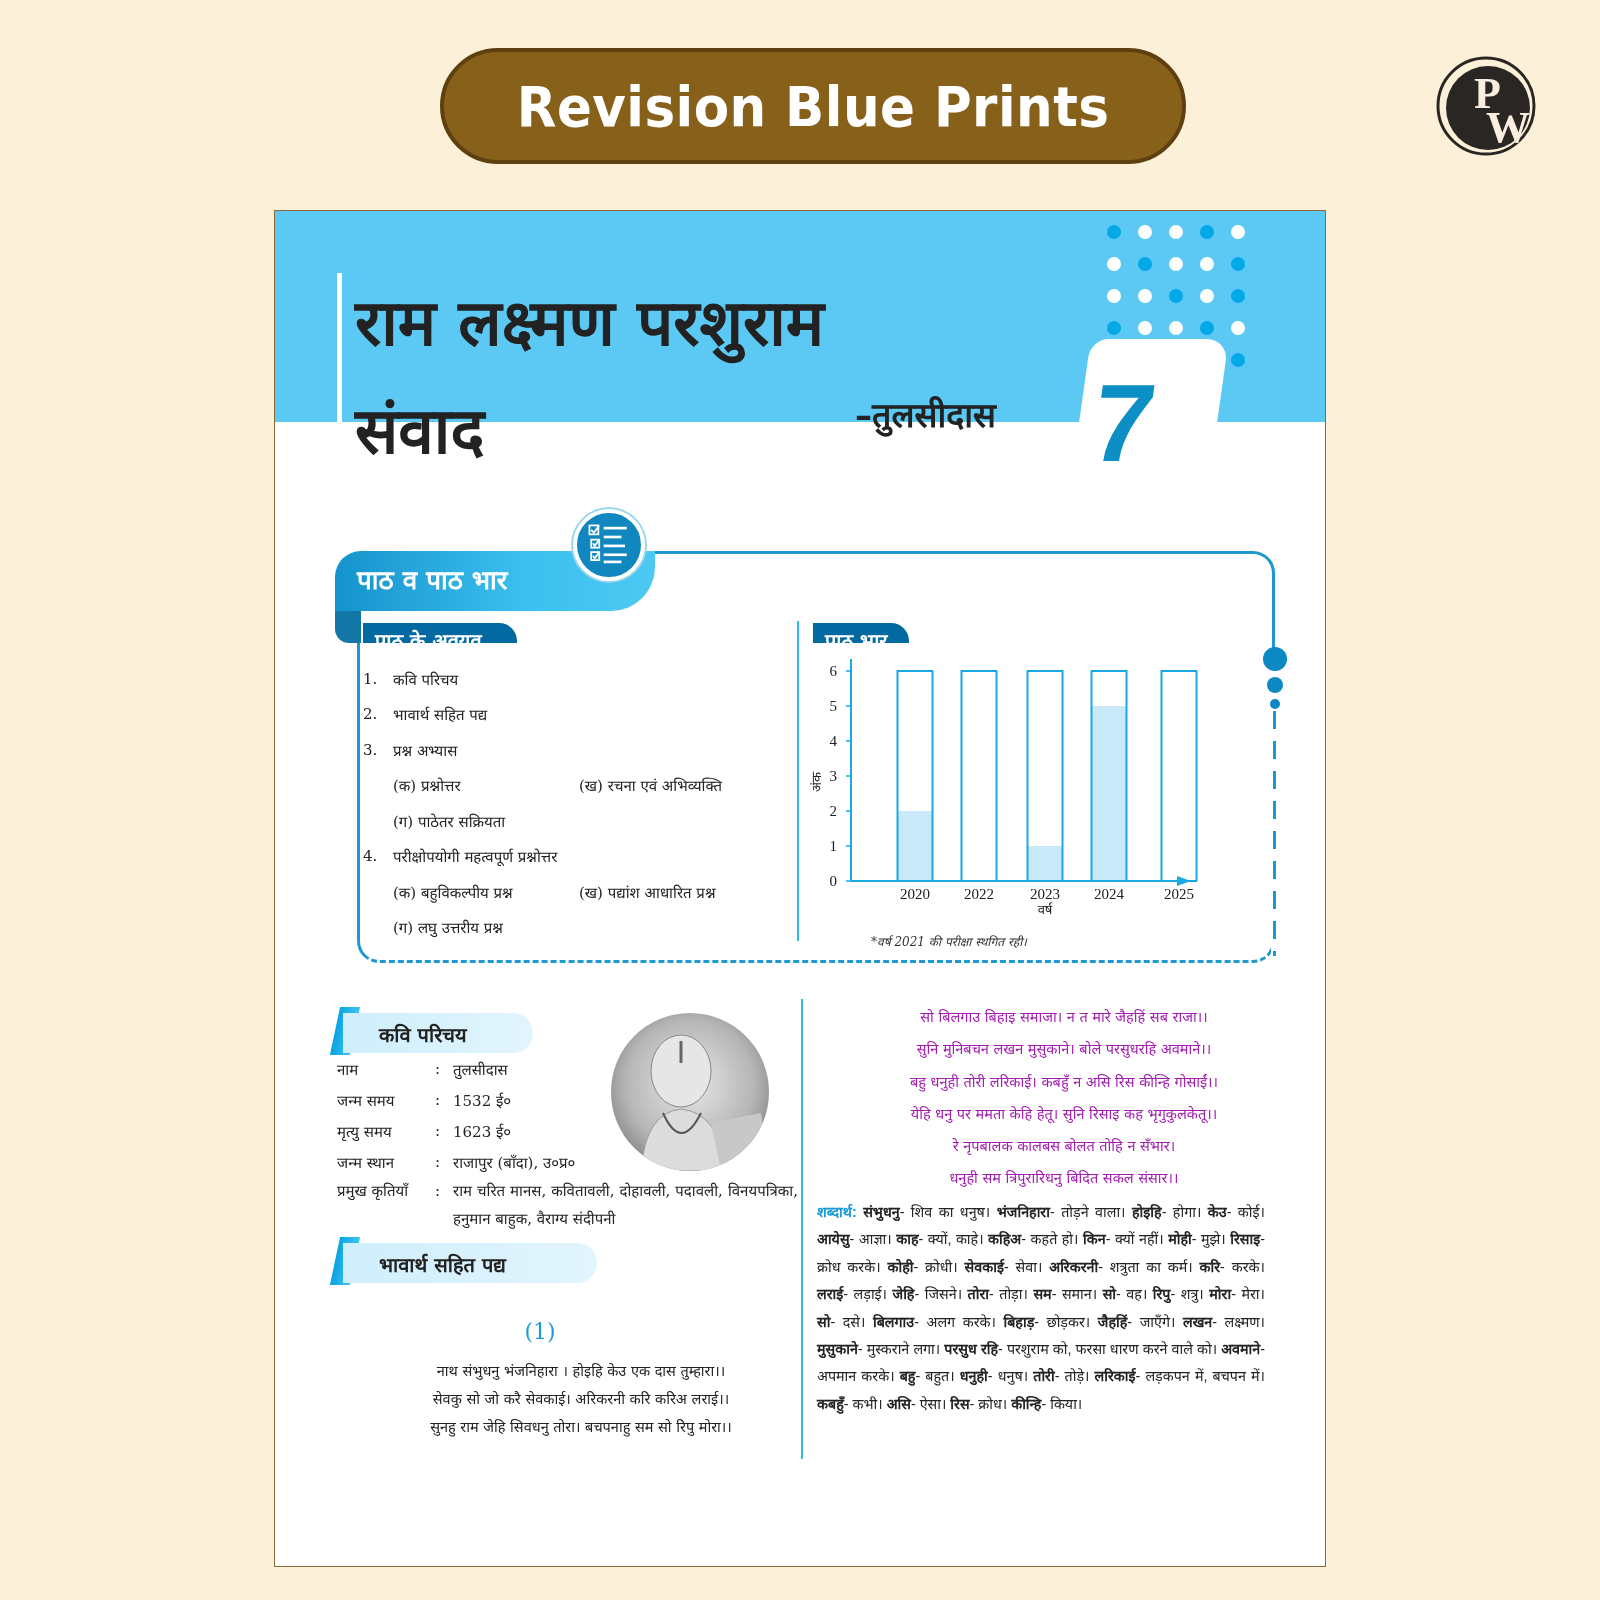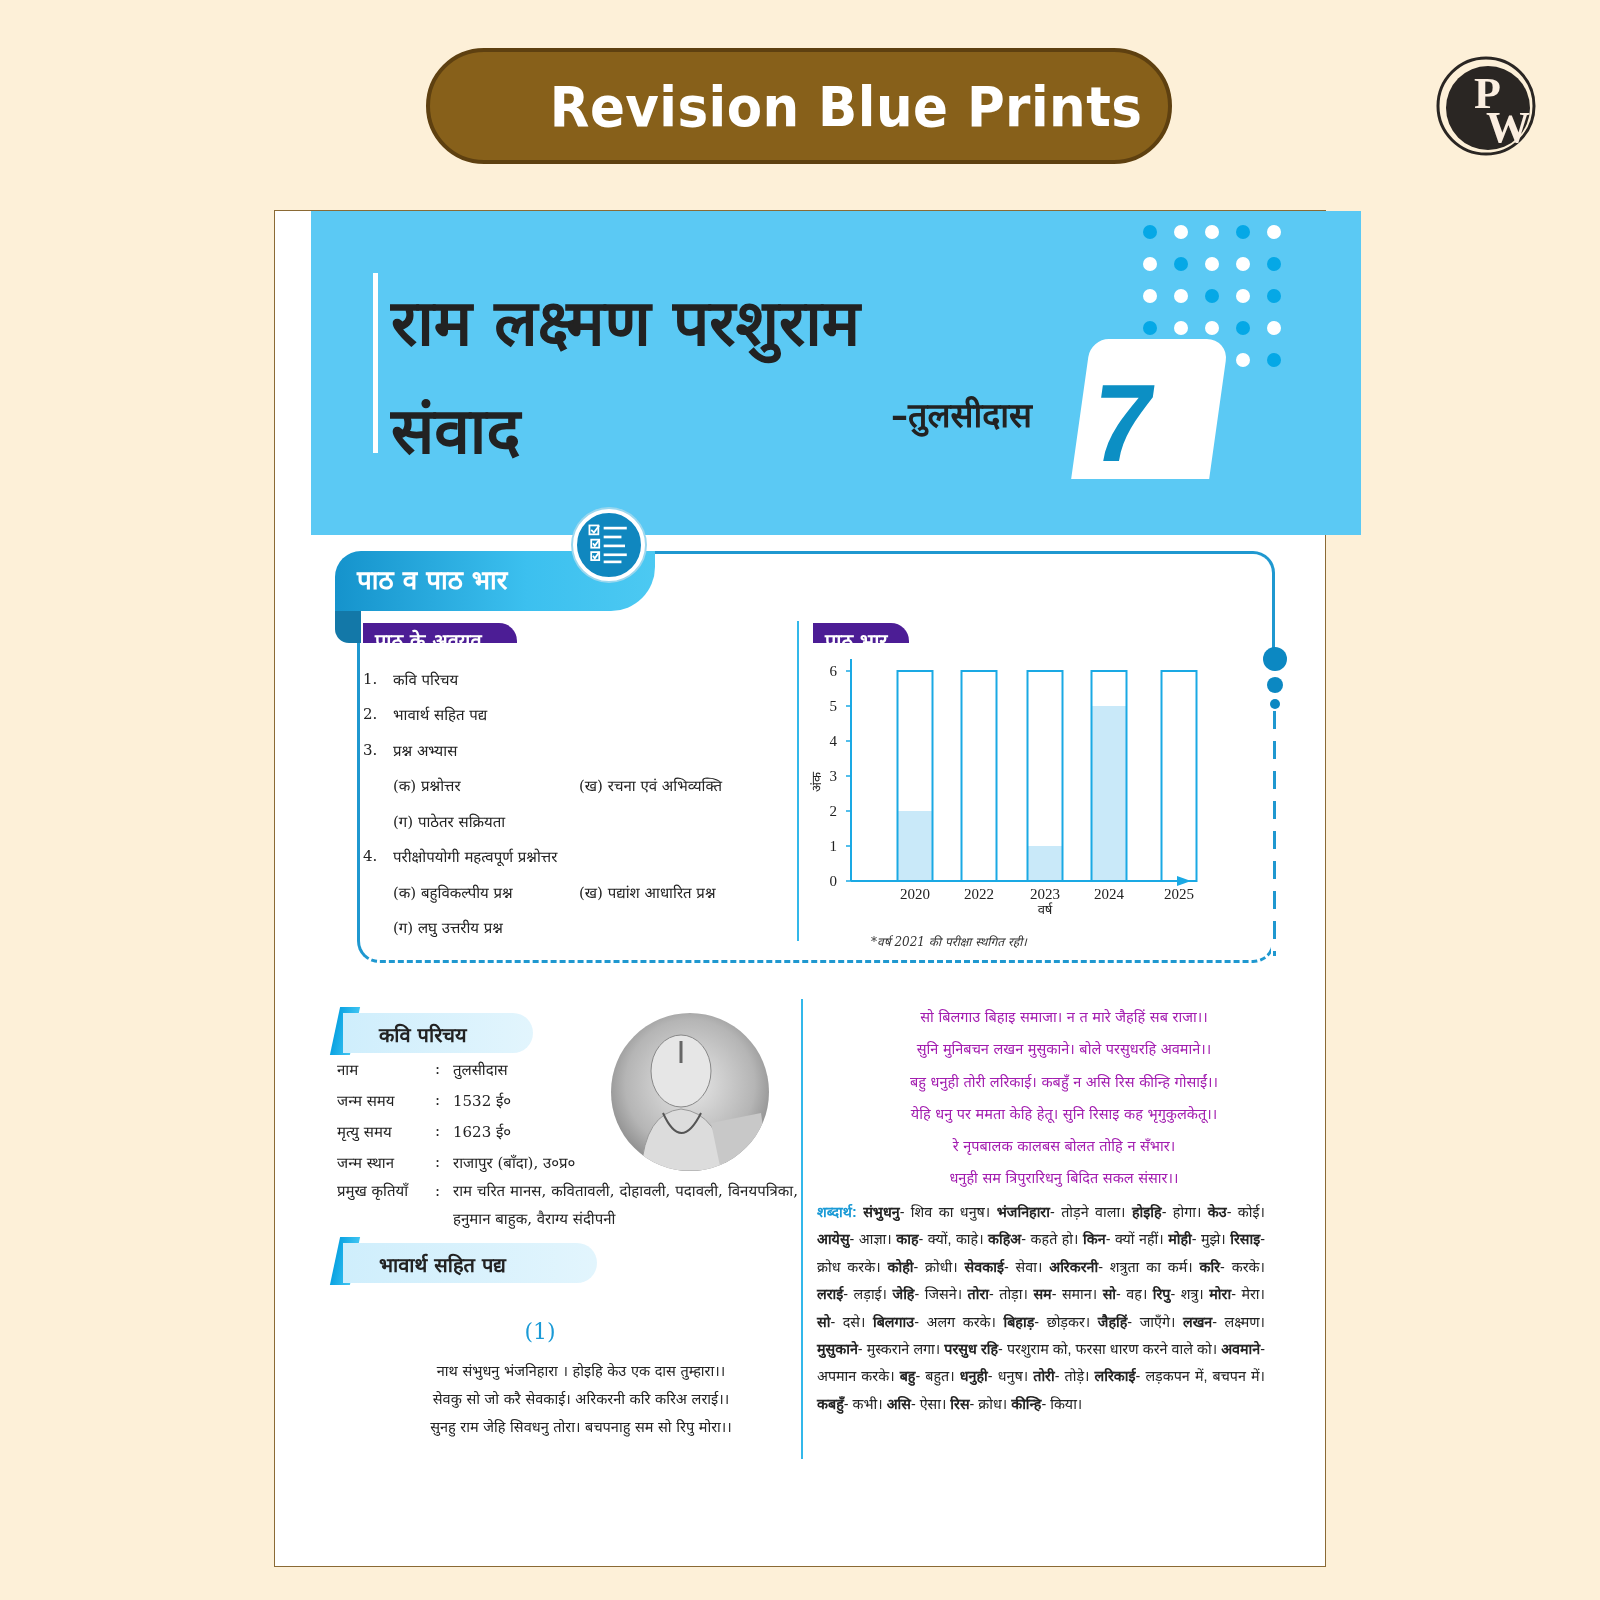--- a/index.html
+++ b/index.html
@@ -5,26 +5,26 @@
   * { box-sizing: border-box; margin: 0; padding: 0; }
   body {
     width: 1600px; height: 1600px;
     background: #fdf0d8;
     font-family: "DejaVu Sans", sans-serif;
     position: relative;
     overflow: hidden;
     color: #222;
   }
   .banner {
-    position: absolute; left: 426px; top: 48px;
+    position: absolute; left: 440px; top: 48px;
     width: 746px; height: 116px;
     background: #87601a;
     border: 4px solid #5e4010;
     border-radius: 58px;
-    display: flex; align-items: center; justify-content: flex-end;
+    display: flex; align-items: center; justify-content: center;
   }
   .banner span {
     color: #fff;
     font-family: "DejaVu Sans", sans-serif;
     font-weight: bold;
     font-size: 56px;
     letter-spacing: 0.5px;
     transform: scaleX(0.92);
   }
   .pw-logo {
@@ -33,23 +33,22 @@
   }
 
   .page {
     position: absolute; left: 274px; top: 210px;
     width: 1052px; height: 1357px;
     background: #fff;
     border: 1.5px solid #8a6a35;
   }
   .hero {
     position: absolute; left: 0; top: 0;
-    width: 100%; height: 324px;
+    width: 100%; height: 211px;
     background: #5bc9f4;
-    margin-left: 36px;
   }
   .hero-bar {
     position: absolute; left: 62px; top: 62px;
     width: 5px; height: 180px; background: #fff;
   }
   .hero-title {
     position: absolute; left: 80px; top: 58px;
     font-family: "DejaVu Sans", sans-serif;
     font-weight: bold;
     font-size: 64px;
@@ -115,21 +114,21 @@
     background: #1378a8; border-radius: 0 0 0 14px;
   }
   .icon-circle {
     position: absolute; left: 298px; top: 298px;
     width: 72px; height: 72px; border-radius: 50%;
     background: #1087bf; border: 4px solid #fff;
     box-shadow: 0 0 0 2px #9ad7ef;
   }
   .sub-tab {
     position: absolute; height: 20px;
-    background: #4c1d95; color: #fff;
+    background: #0369a1; color: #fff;
     font-size: 20px; font-weight: bold;
     padding: 4px 12px;
     border-radius: 0 18px 0 0;
   }
   .col-divider {
     position: absolute; left: 522px; top: 410px; width: 2px; height: 320px; background: #33b8ea;
   }
   .toc {
     position: absolute; left: 88px; top: 450px;
     font-family: "DejaVu Serif", serif;

